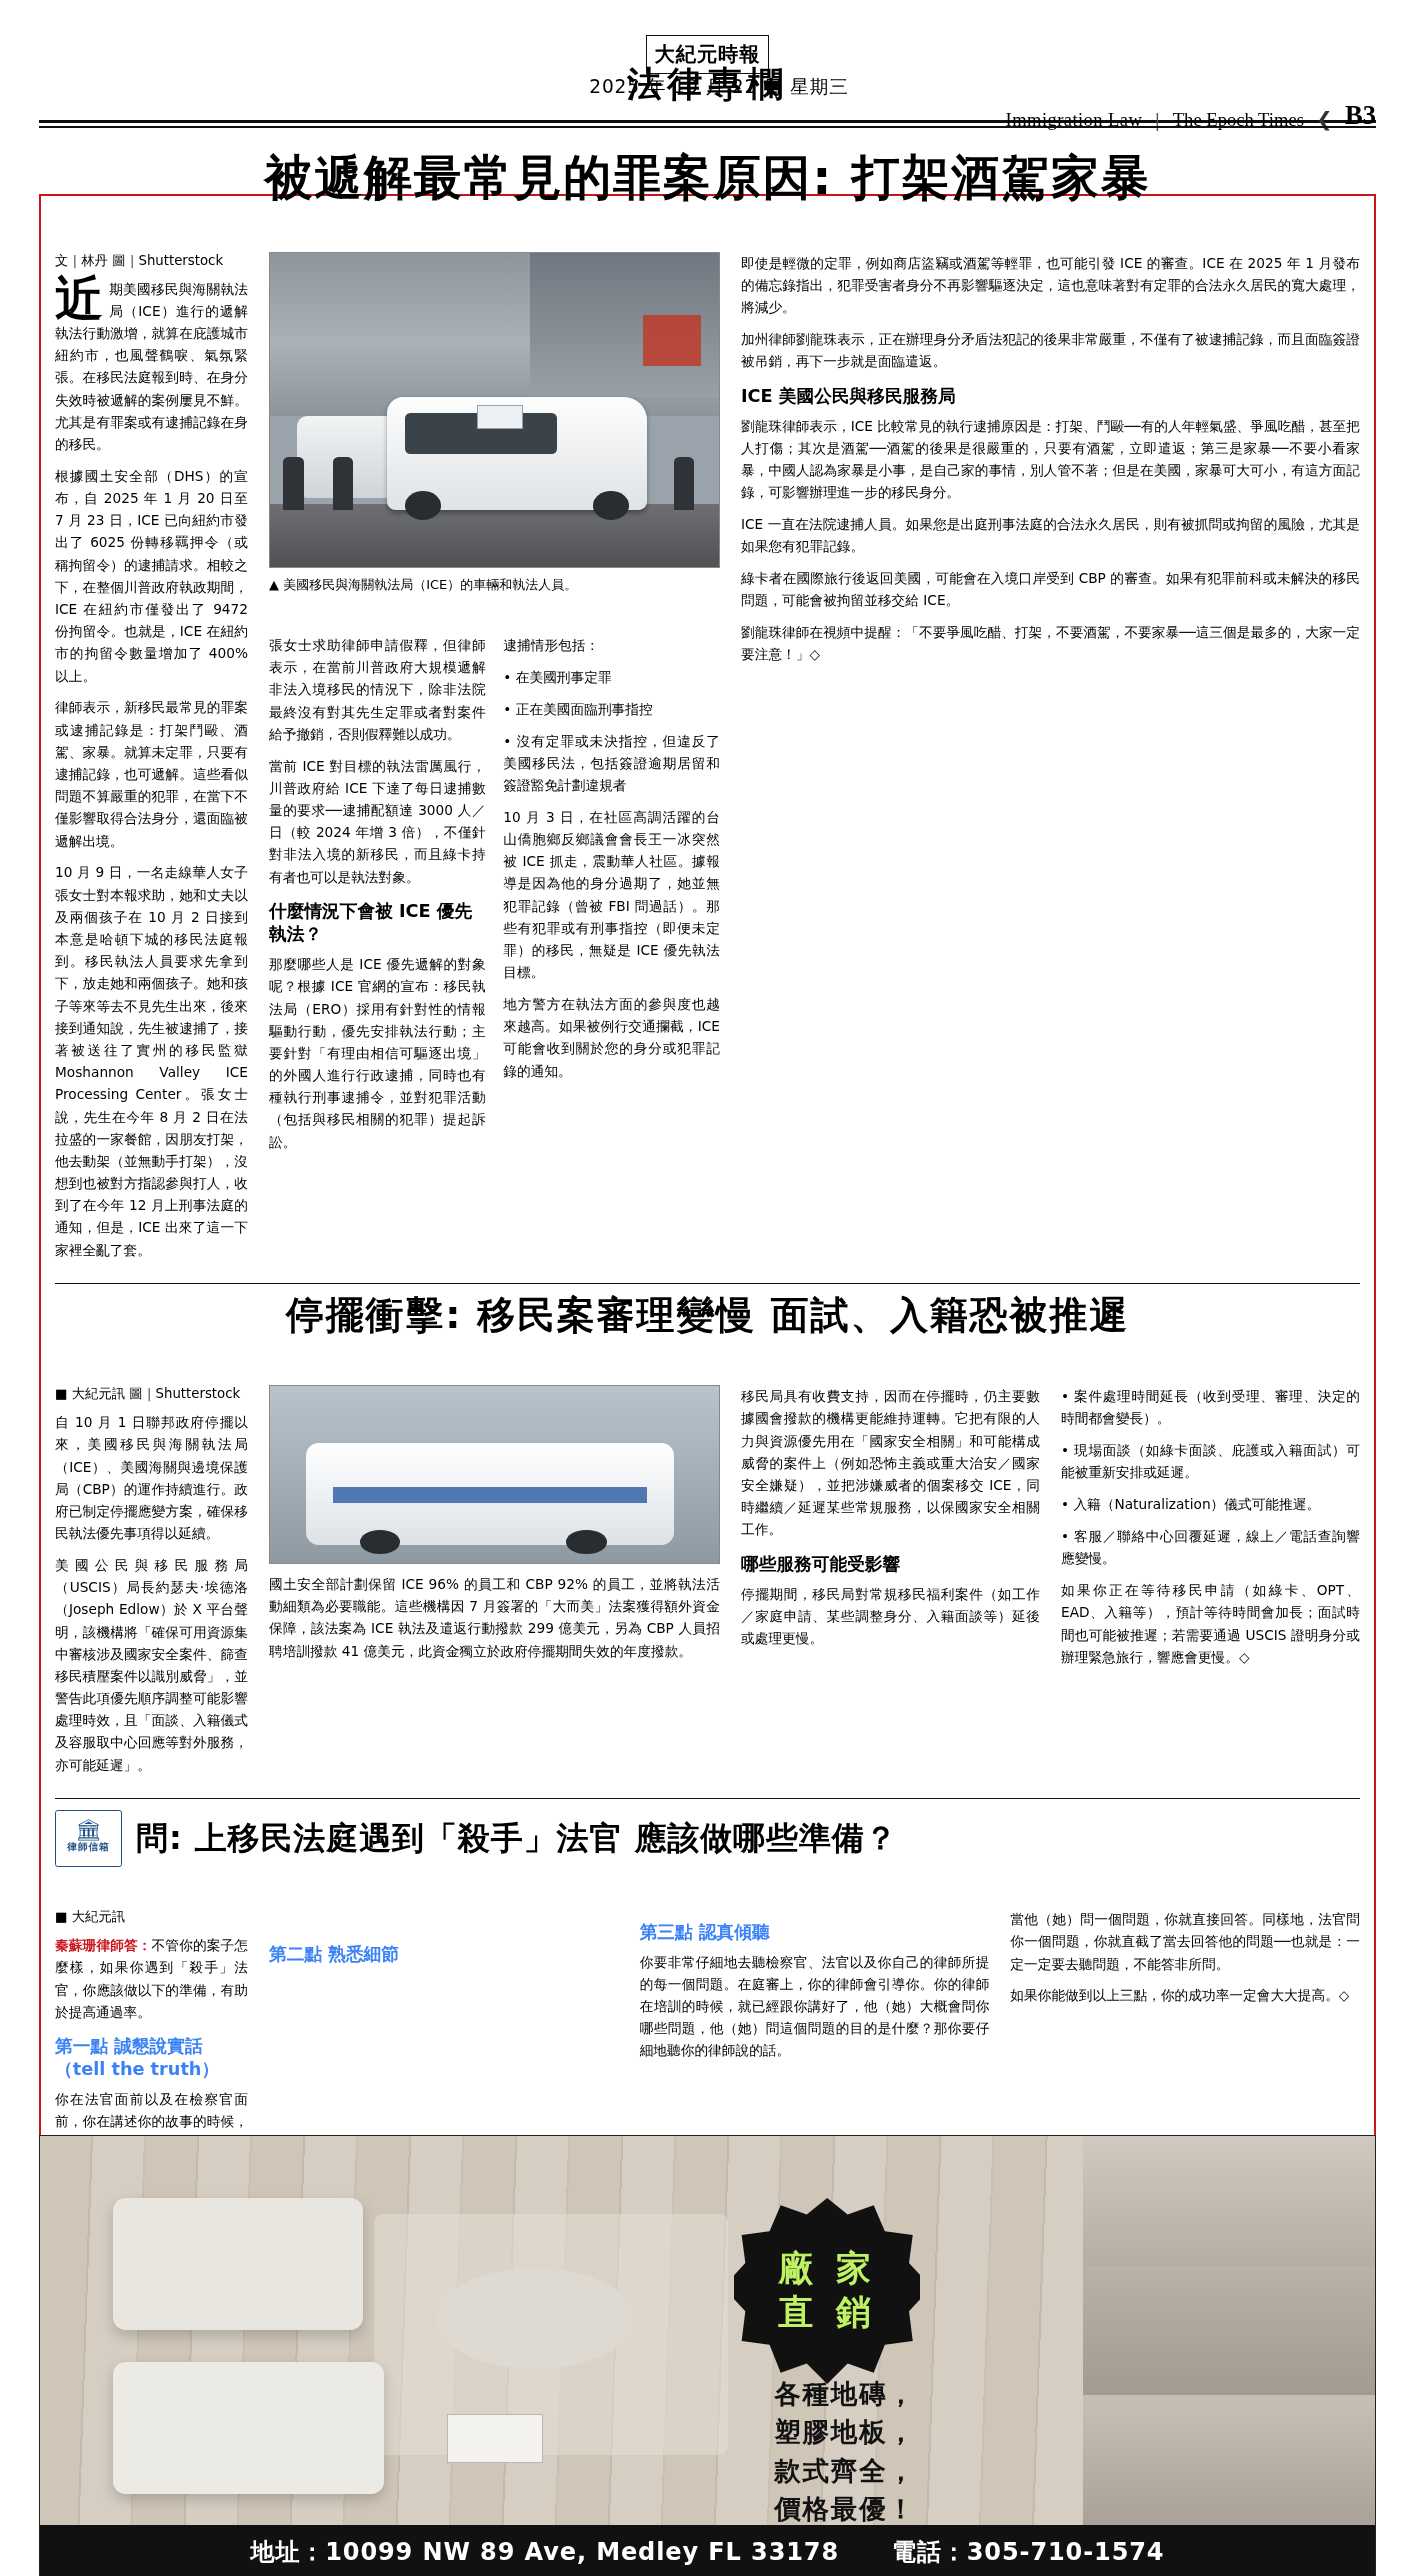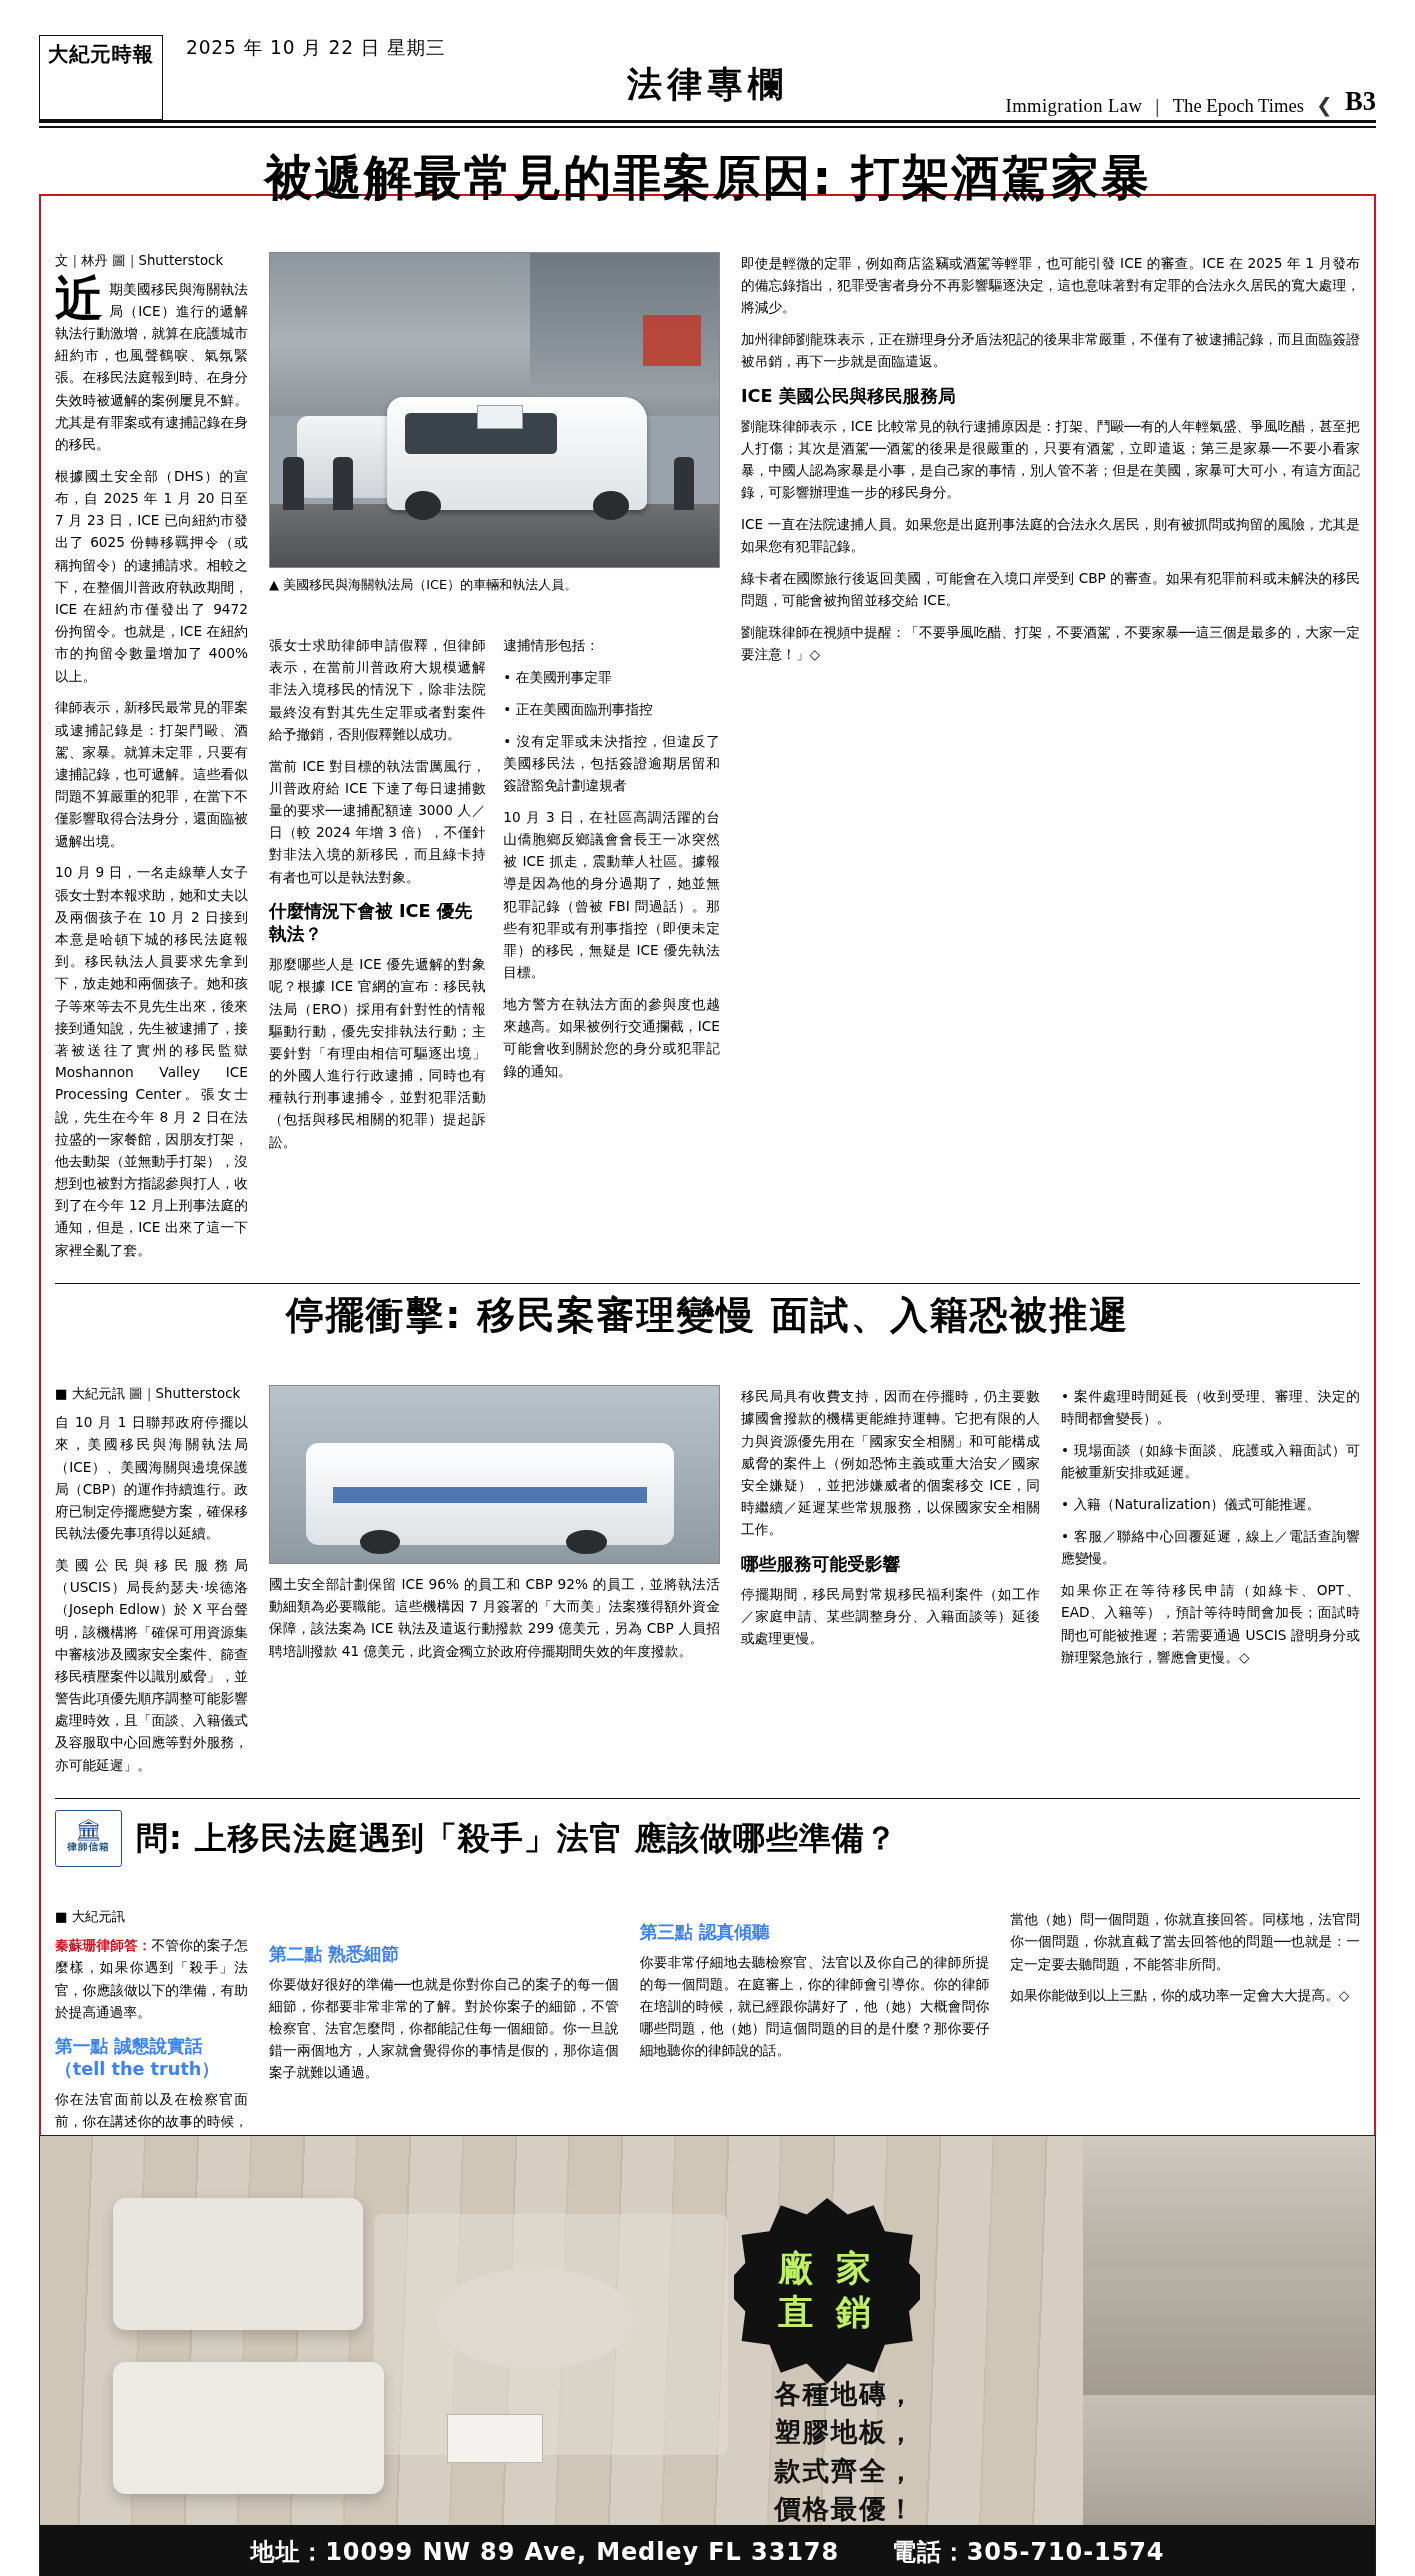--- a/index.html
+++ b/index.html
@@ -9,21 +9,21 @@
     font-family:"DejaVu Sans","Liberation Sans",sans-serif;
     color:#000;
     -webkit-font-smoothing:antialiased;
   }
   .page{position:relative;width:1415px;height:2576px;box-sizing:border-box;padding:0 39px;}
 
   
   .masthead{
     position:relative;height:85px;margin-top:35px;
     border-bottom:3.5px solid #111;
-    display:flex;
+    display:flex;align-items:center;flex-direction:column;
   }
   .masthead:after{
     content:"";position:absolute;left:0;right:0;bottom:-8px;height:1.8px;background:#111;
   }
   .mh-logo{
     border:1.8px solid #111;padding:4.4px 8px;font-size:20.3px;font-weight:700;letter-spacing:0.9px;
     font-family:"DejaVu Sans","Liberation Sans",sans-serif;
   }
   .mh-date{margin-left:23px;font-size:18.6px;letter-spacing:0.9px;}
   .mh-title{
@@ -295,21 +295,20 @@
         <div class="byline">■ 大紀元訊</div>
         <p class="body">
           <span class="qa-label-red">秦蘇珊律師答：</span><span>不管你的案子怎麼樣，如果你遇到「殺手」法官，你應該做以下的準備，有助於提高通過率。</span>
         </p>
         <div class="subhead"><span class="subhead-red">第一點  誠懇說實話（tell the truth）</span></div>
         <p class="body">你在法官面前以及在檢察官面前，你在講述你的故事的時候，你得表現出你說的每一句話是真話。這樣的話，你遇到再刁難的檢察官、再刁難的法官，他都會給你 credibility──也就是信用。</p>
       </div>
       <div class="col c3">
         <p class="body">&nbsp;</p>
         <div class="subhead"><span class="subhead-red">第二點  熟悉細節</span></div>
-        <p class="body">你要做好很好的準備──也就是你對你自己的案子的每一個細節，你都要非常非常的了解。對於你案子的細節，不管檢察官、法官怎麼問，你都能記住每一個細節。你一旦說錯一兩個地方，人家就會覺得你的事情是假的，那你這個案子就難以通過。</p>
       </div>
       <div class="col c3">
         <div class="subhead"><span class="subhead-red">第三點  認真傾聽</span></div>
         <p class="body">你要非常仔細地去聽檢察官、法官以及你自己的律師所提的每一個問題。在庭審上，你的律師會引導你。你的律師在培訓的時候，就已經跟你講好了，他（她）大概會問你哪些問題，他（她）問這個問題的目的是什麼？那你要仔細地聽你的律師說的話。</p>
       </div>
       <div class="col c3">
         <p class="body">當他（她）問一個問題，你就直接回答。同樣地，法官問你一個問題，你就直截了當去回答他的問題──也就是：一定一定要去聽問題，不能答非所問。</p>
         <p class="body">如果你能做到以上三點，你的成功率一定會大大提高。◇</p>
       </div>
     </div>

